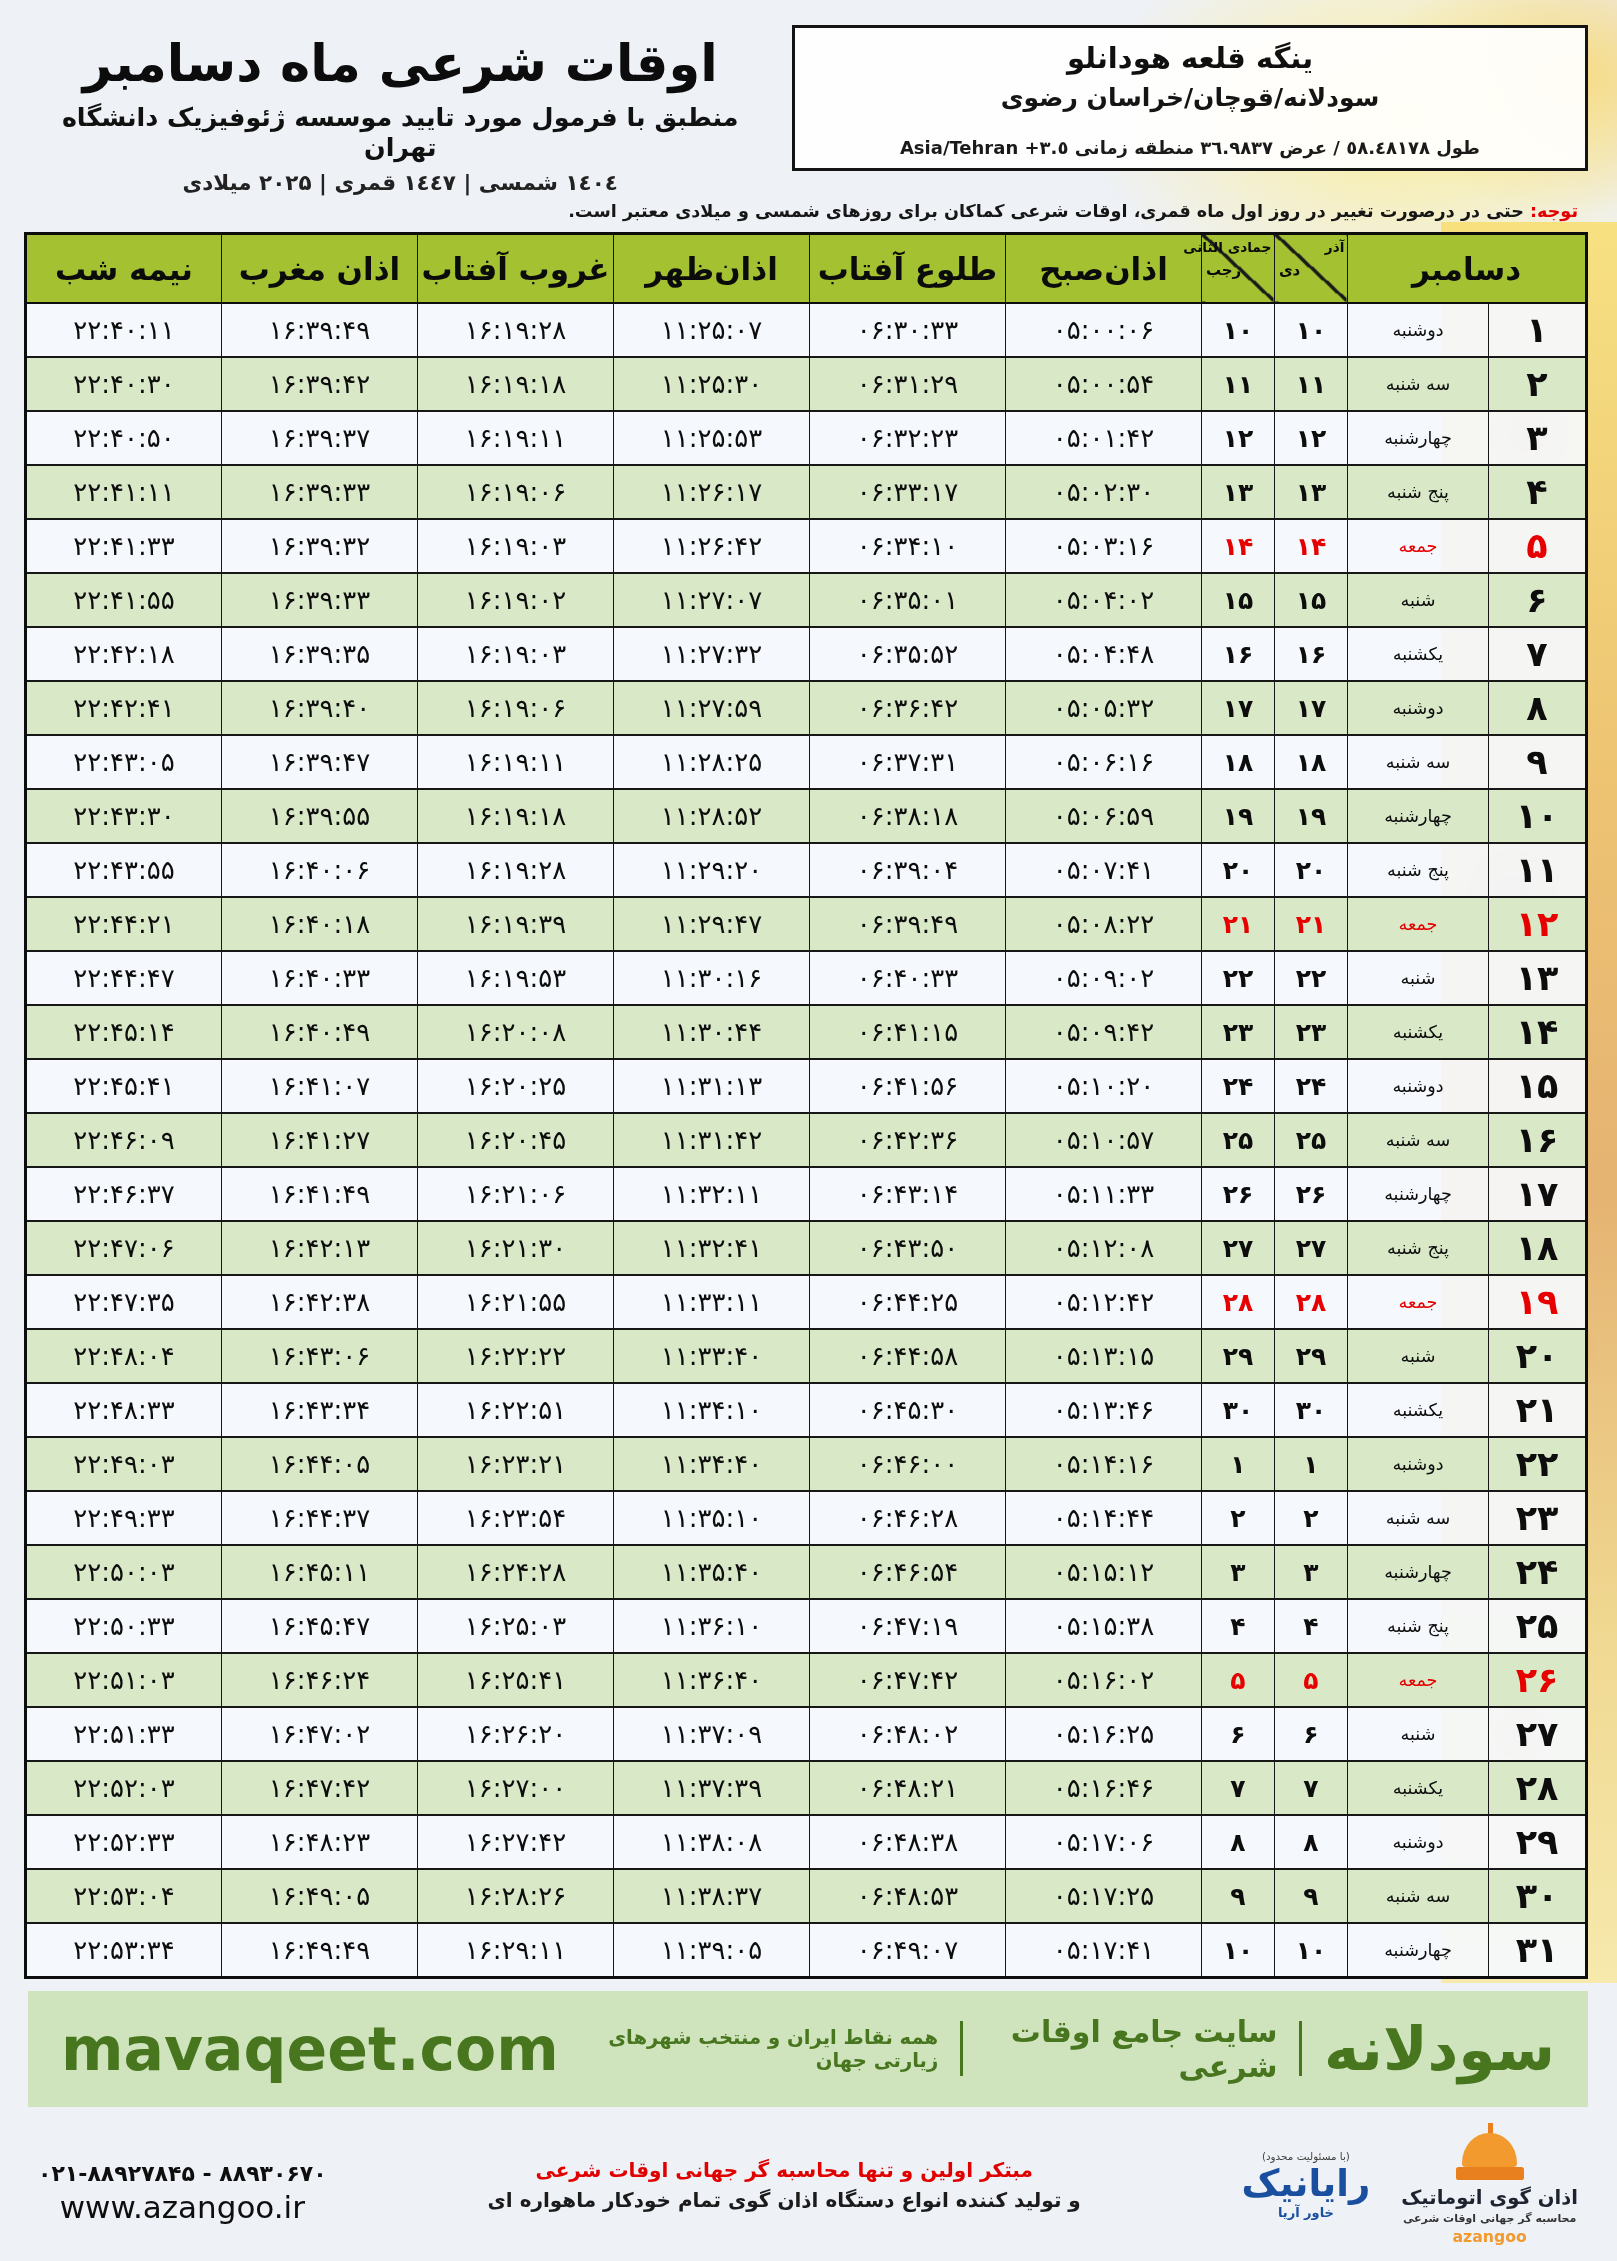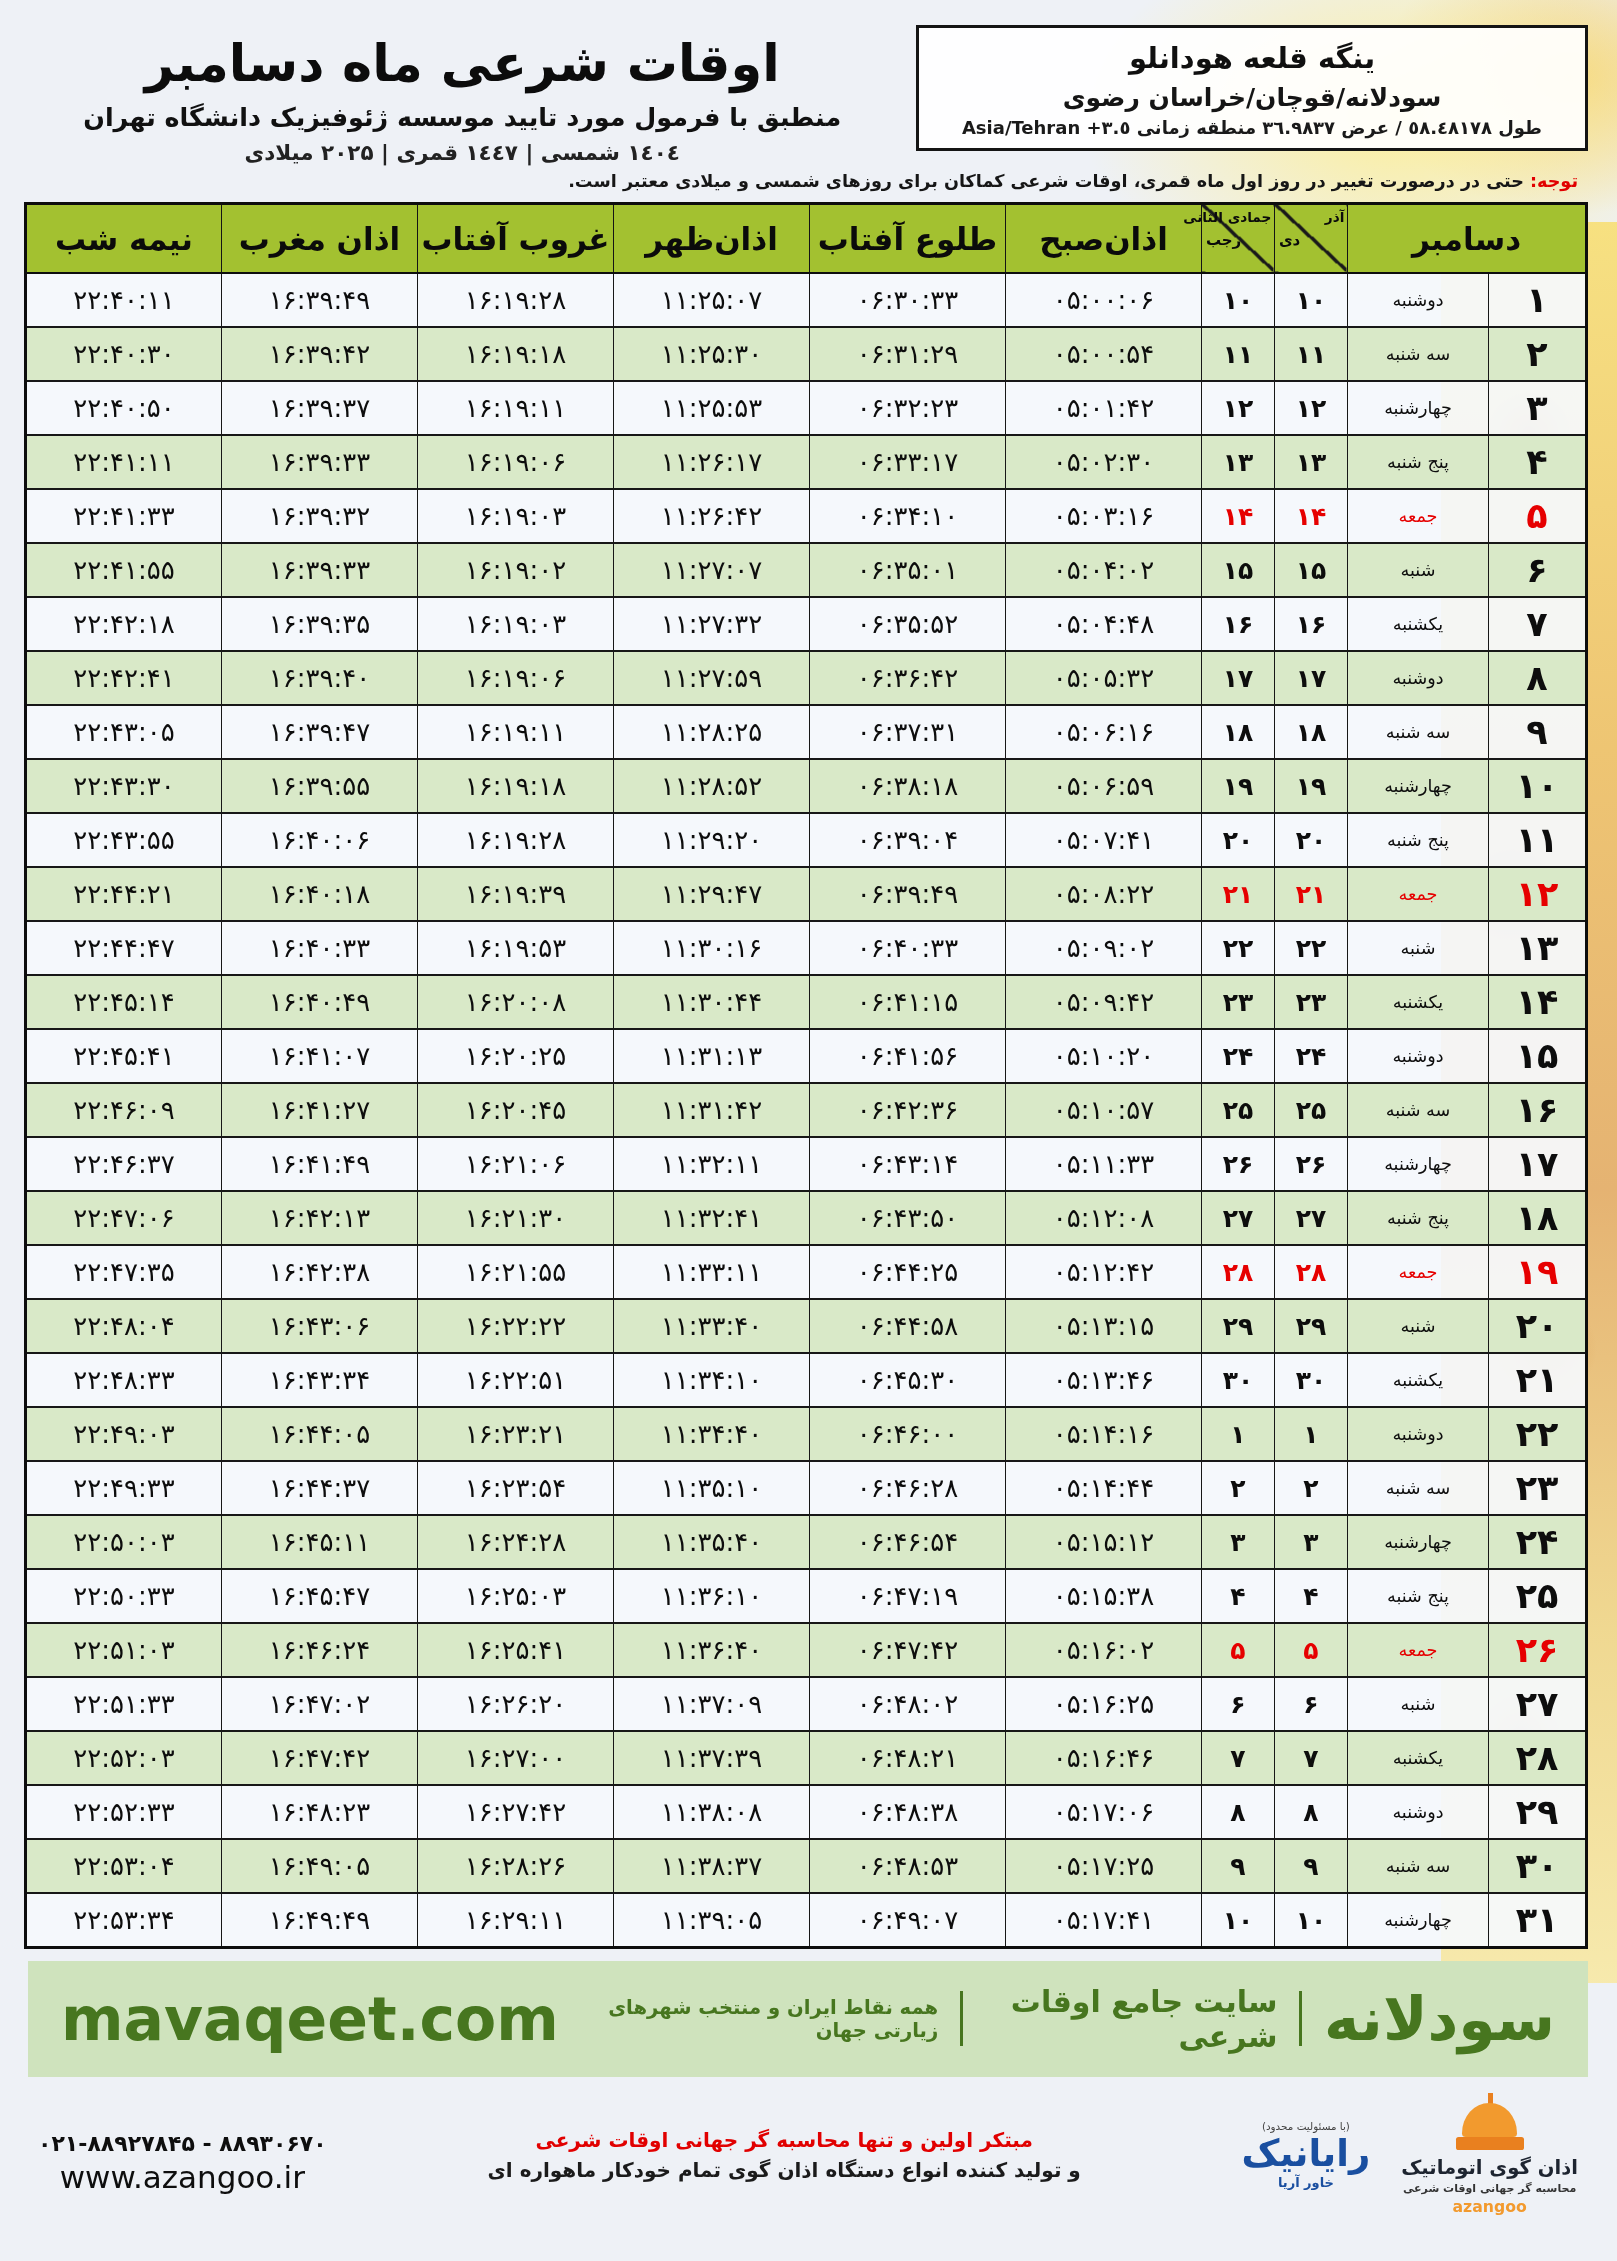--- a/index.html
+++ b/index.html
@@ -34,26 +34,26 @@
   .content { position:relative; z-index:1; }
 
   
   .header { display:flex; flex-direction:row; padding:25px 29px 3.9px 29px; gap:19.6px; }
   .titles { flex:1 1 auto; text-align:center; padding-top:9px; }
   .main-title { font-size:51px; font-weight:bold; color:#0c0c0c; letter-spacing:-0.7px; }
   .sub-title { font-size:25.4px; font-weight:bold; color:#111; margin-top:9px; }
   .years-line { font-size:21.5px; font-weight:bold; color:#222; margin-top:8px; }
 
   .loc-box {
-    width:672px; flex:0 0 auto; border:3.3px solid #141414; background:rgba(255,255,255,.92);
+    width:796px; flex:0 0 auto; border:3.3px solid #141414; background:rgba(255,255,255,.92);
     text-align:center; padding:13px 9px 10.4px 9px; align-self:flex-start;
   }
   .loc-line1 { font-size:29px; font-weight:bold; color:#101010; }
   .loc-line2 { font-size:25px; font-weight:bold; color:#151515; margin-top:7.8px; }
-  .loc-line3 { font-size:18px; font-weight:bold; color:#1a1a1a; margin-top:5px; direction:rtl; }
+  .loc-line3 { font-size:18px; font-weight:bold; color:#1a1a1a; margin-top:25px; direction:rtl; }
 
   .notice-row { padding:2.6px 39px 6.5px 0; text-align:right; }
   .notice { font-size:17.6px; font-weight:bold; color:#161616; }
   .notice .notice-label { color:#e10000; }
 
   
   .table-wrap { padding:3.9px 29px 0 29px; }
   table.prayer {
     width:1561px; border-collapse:collapse; direction:rtl;
     border:3.3px solid #0d0d0d; table-layout:fixed;

